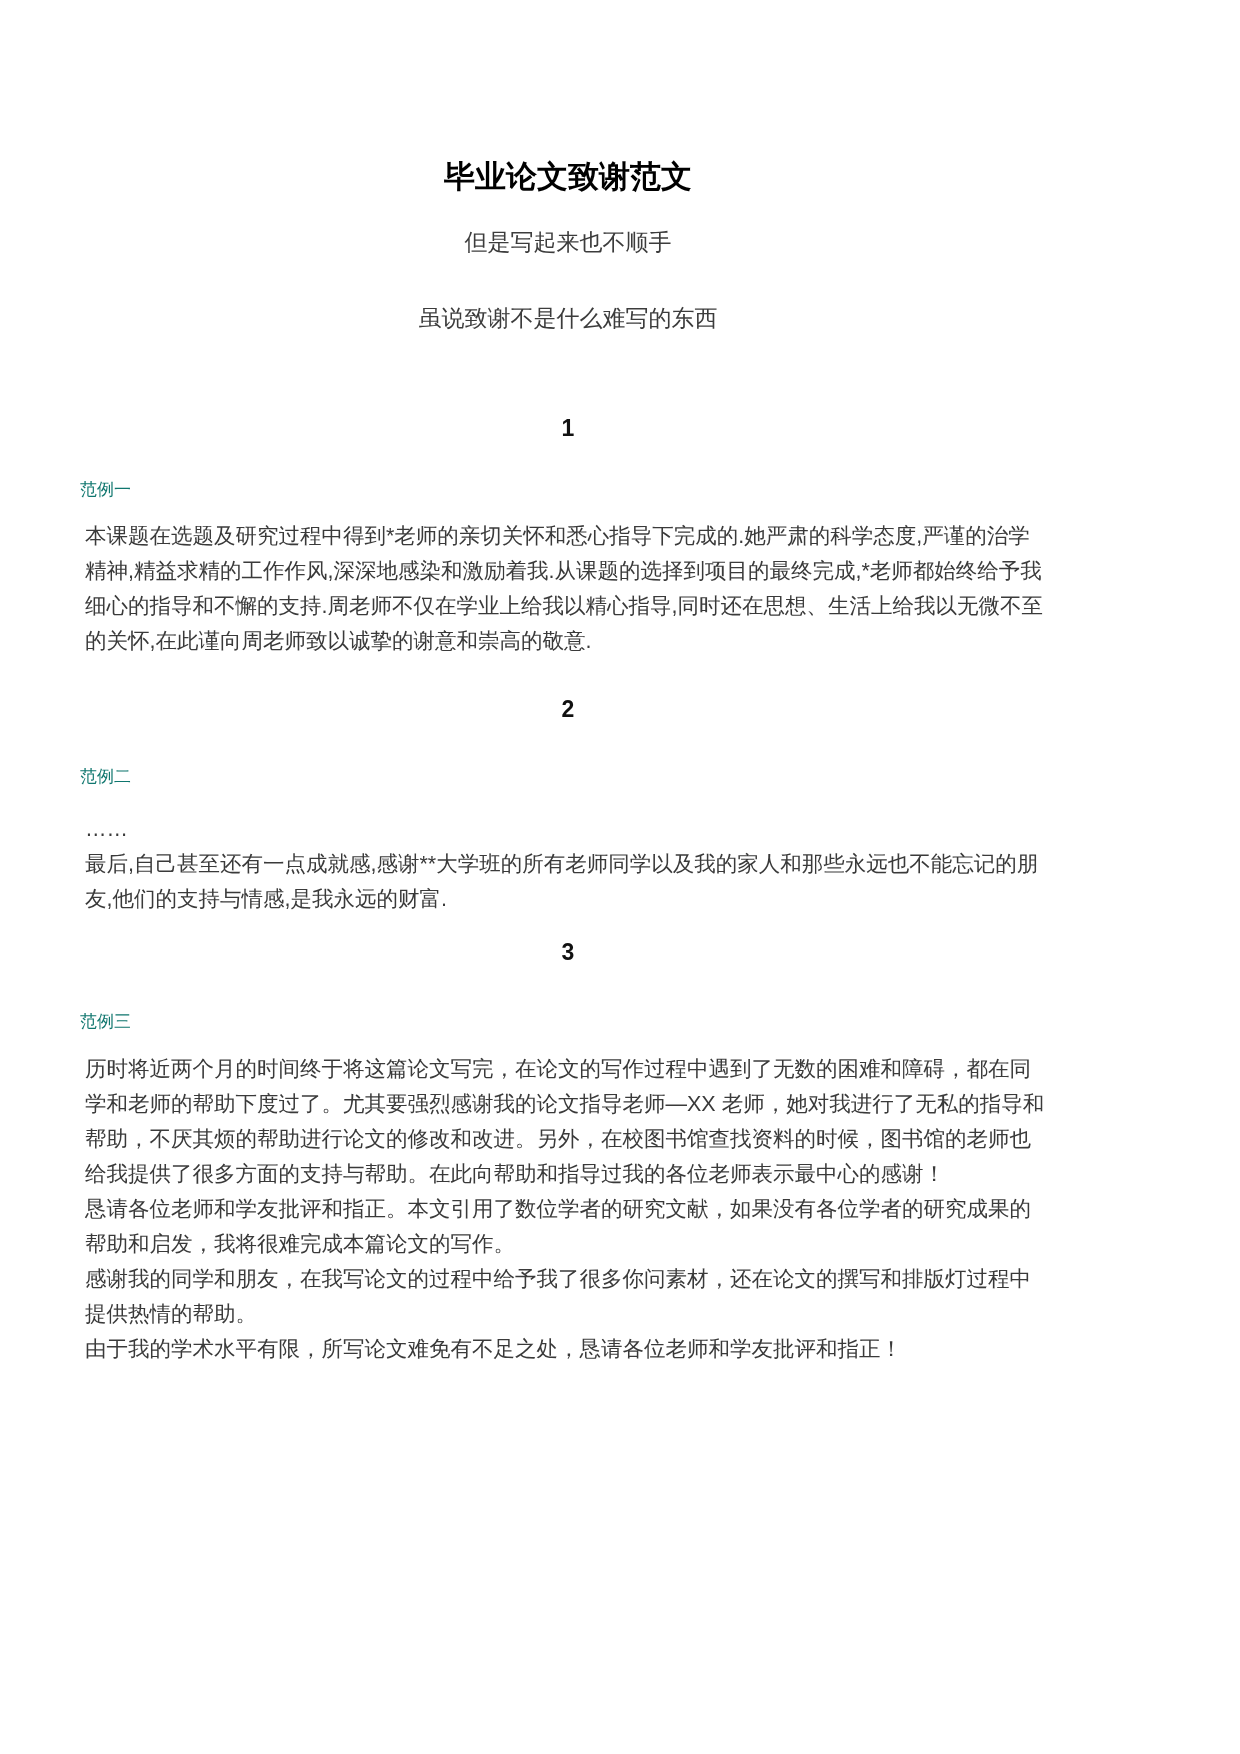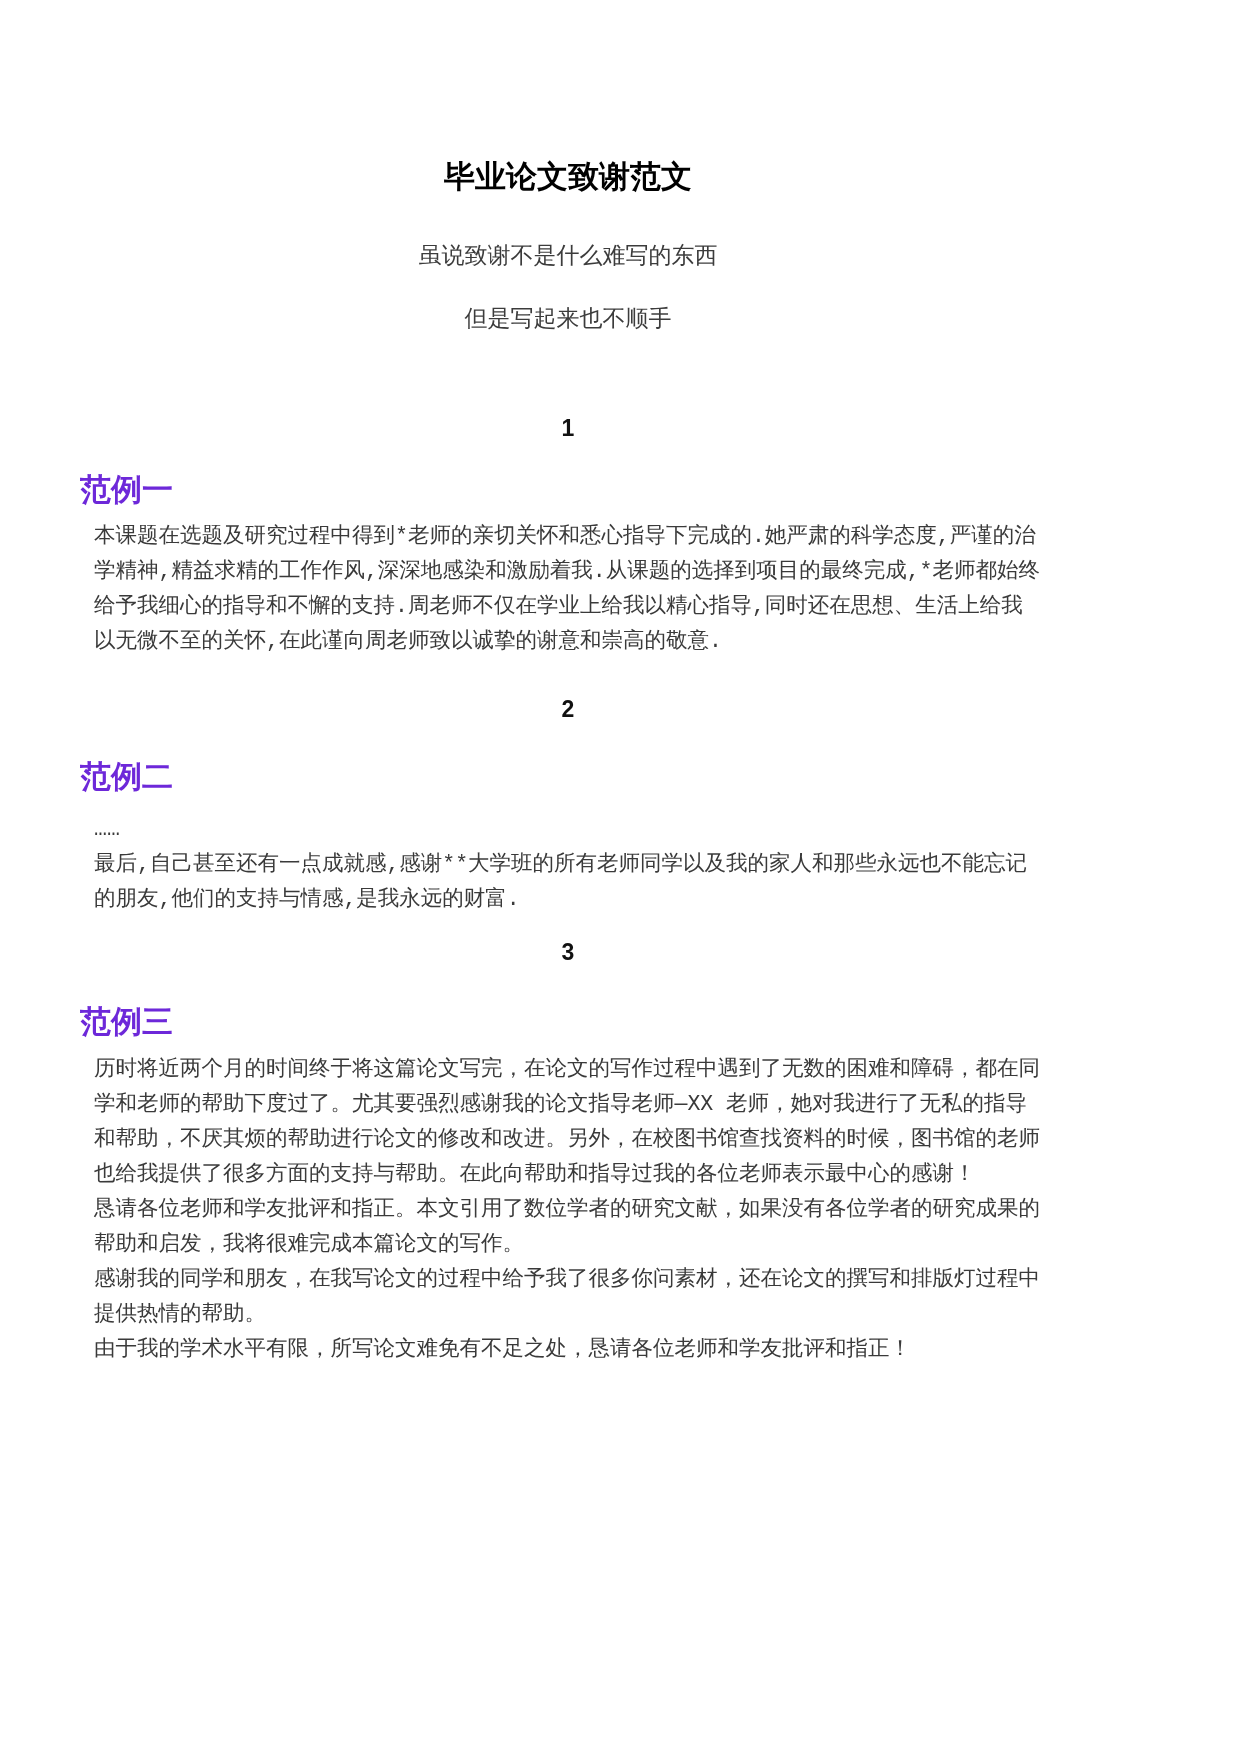--- a/index.html
+++ b/index.html
@@ -41,32 +41,31 @@
     line-height: 30px;
     font-weight: 700;
     text-align: center;
     color: #111111;
     margin: 0;
   }
   .sec-num.n1 { margin-top: 80px; }
   .sec-num.n2 { margin-top: 35px; }
   .sec-num.n3 { margin-top: 20px; }
   .sec-heading {
-    font-size: 31px;
+    font-size: 17px;
     line-height: 30px;
-    font-weight: 700;
-    color: #6d28d9;
+    font-weight: 400;
+    color: #0f766e;
     margin: 0;
   }
   .sec-heading.h1 { margin-top: 32px; }
   .sec-heading.h2 { margin-top: 38px; }
   .sec-heading.h3 { margin-top: 40px; }
   .body-text {
-    margin: 14px;
-    font-family: Liberation Mono, monospace;
+    margin: 5px;
   }
   .body-text.b1 { margin-top: 14px; }
   .body-text.b2 { margin-top: 20px; }
   .body-text.b3 { margin-top: 15px; }
   .body-text p {
     margin: 0;
     font-size: 21.5px;
     line-height: 35px;
     color: #3a3a3a;
     text-align: left;
@@ -74,22 +73,22 @@
   }
 </style>
 </head>
 <body>
 
 <div class="page">
 
   <h1 class="doc-title">毕业论文致谢范文</h1>
 
   <div>
+    <p class="intro-line">但是写起来也不顺手</p>
     <p class="intro-line first">虽说致谢不是什么难写的东西</p>
-    <p class="intro-line">但是写起来也不顺手</p>
   </div>
 
   <div>
     <p class="sec-num n1">1</p>
     <h2 class="sec-heading h1">范例一</h2>
     <div class="body-text b1">
       <p>本课题在选题及研究过程中得到*老师的亲切关怀和悉心指导下完成的.她严肃的科学态度,严谨的治学精神,精益求精的工作作风,深深地感染和激励着我.从课题的选择到项目的最终完成,*老师都始终给予我细心的指导和不懈的支持.周老师不仅在学业上给我以精心指导,同时还在思想、生活上给我以无微不至的关怀,在此谨向周老师致以诚挚的谢意和崇高的敬意.</p>
     </div>
   </div>
 

